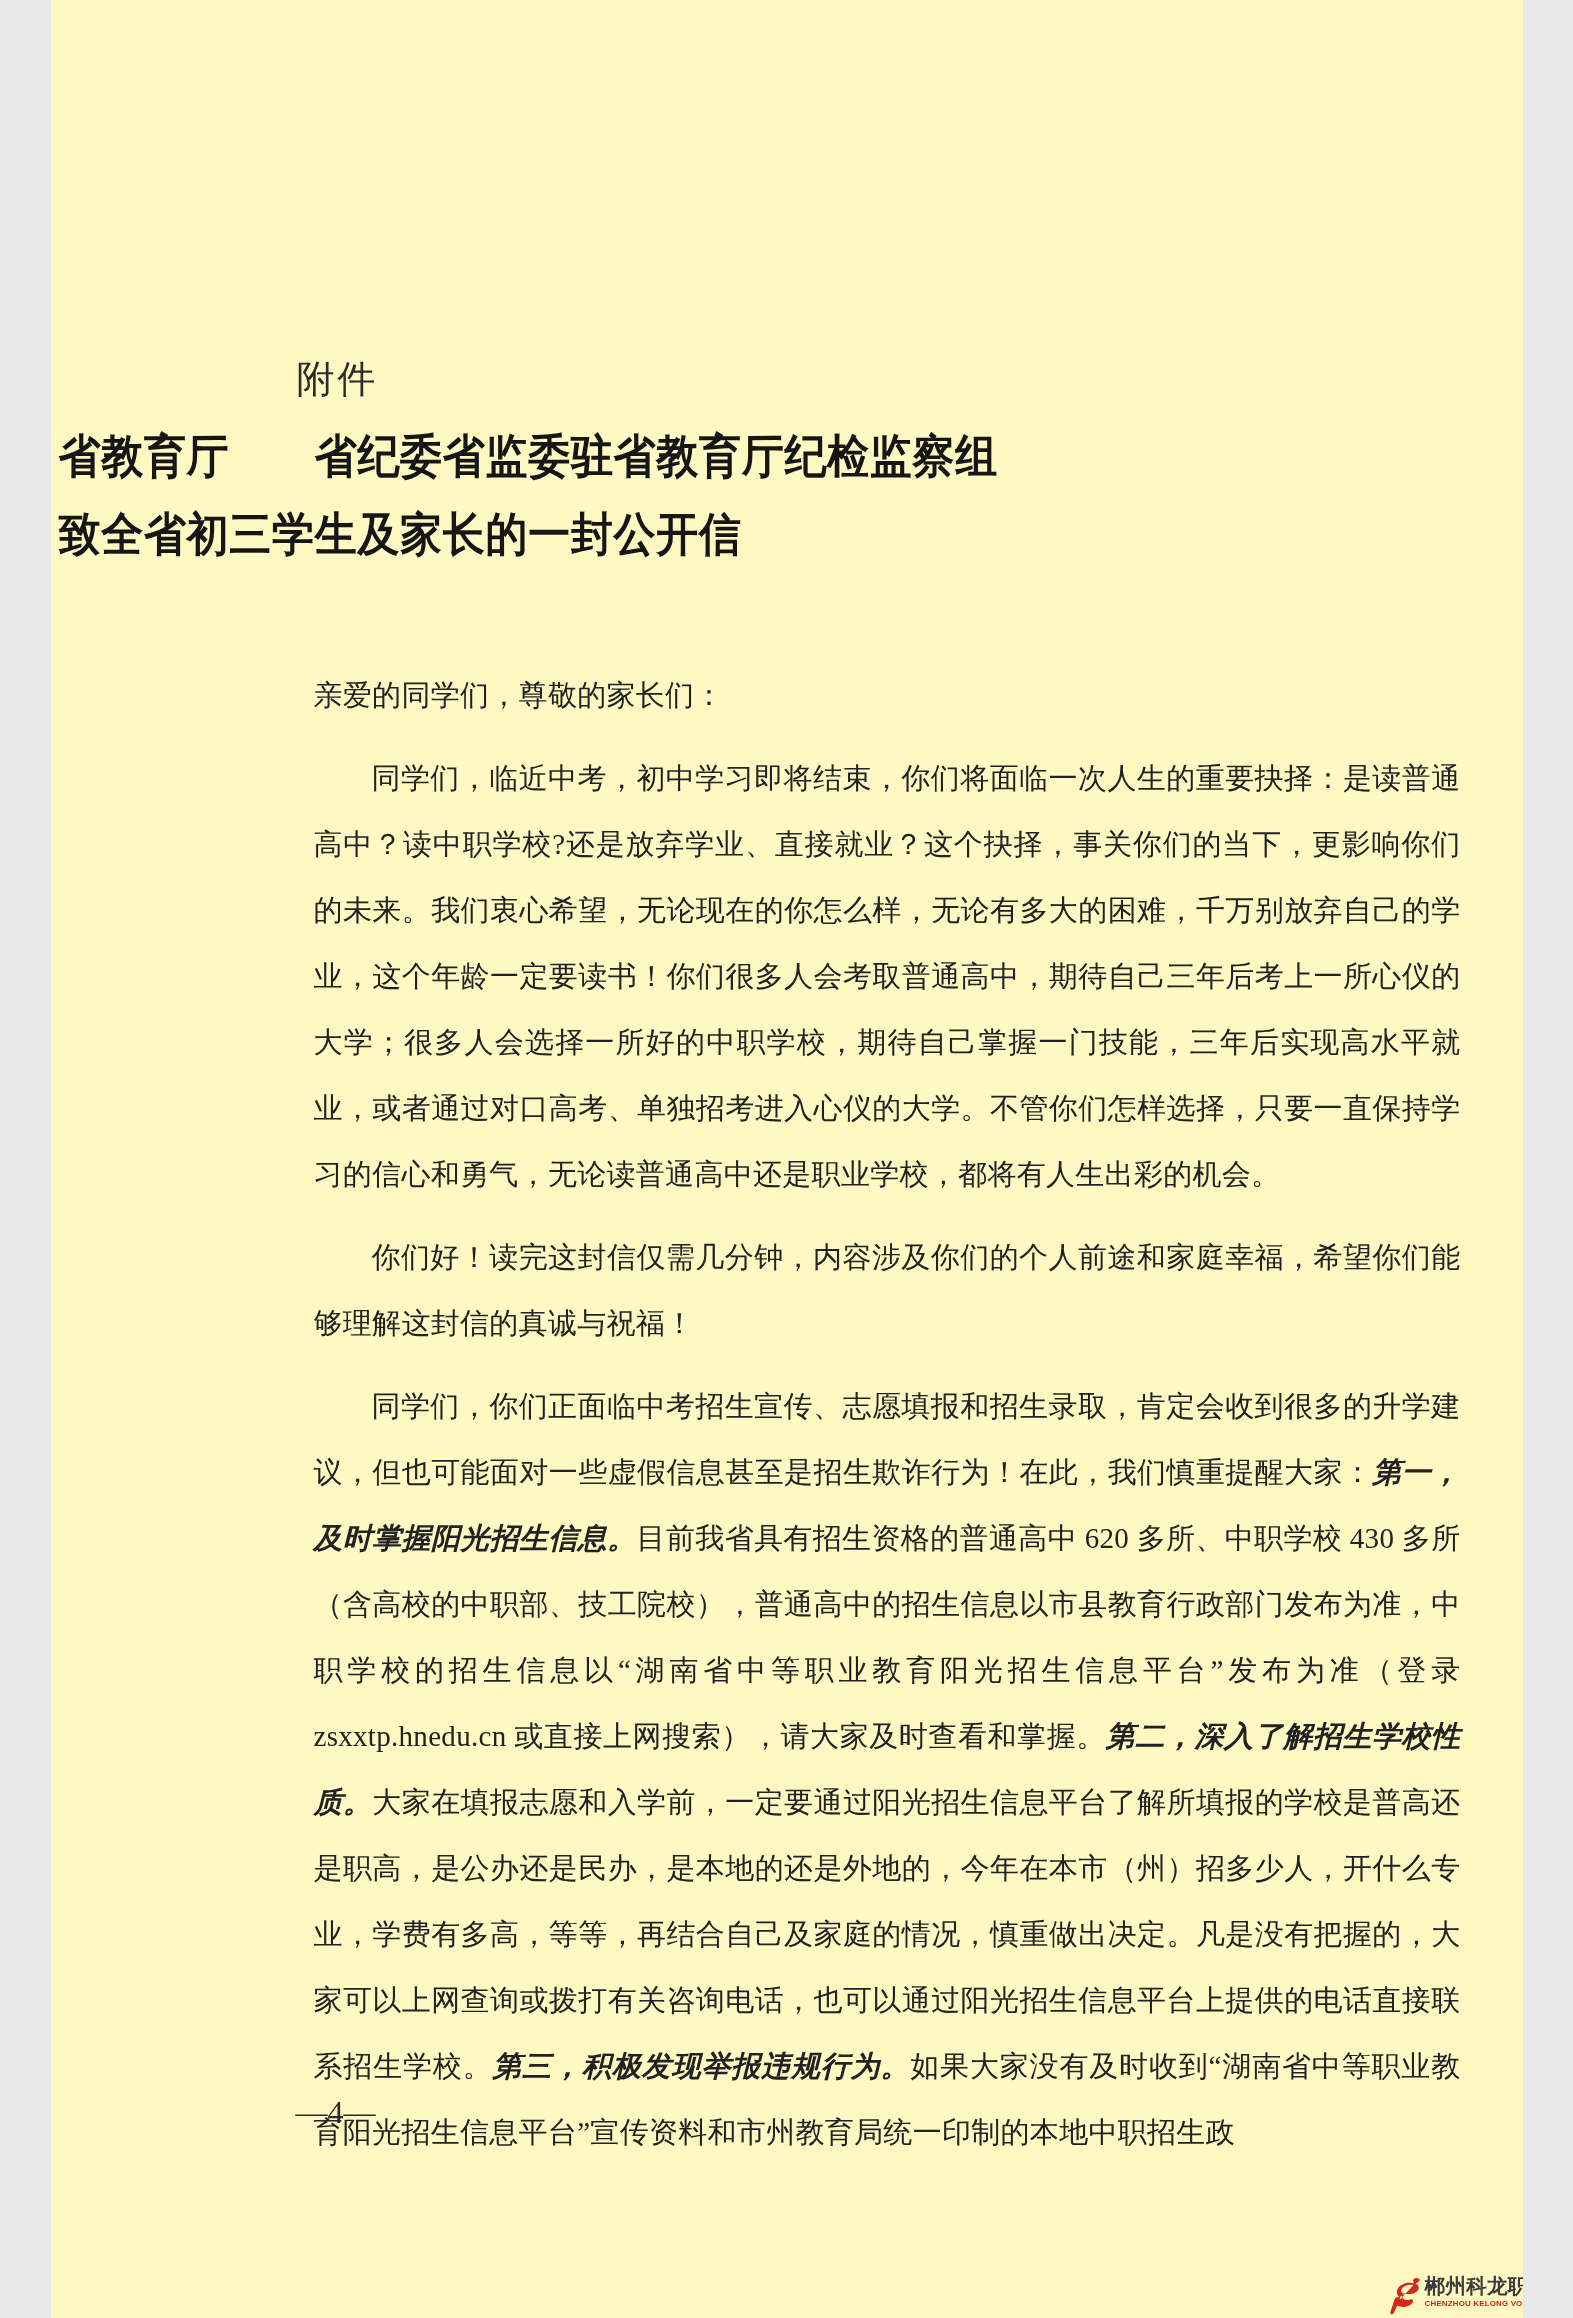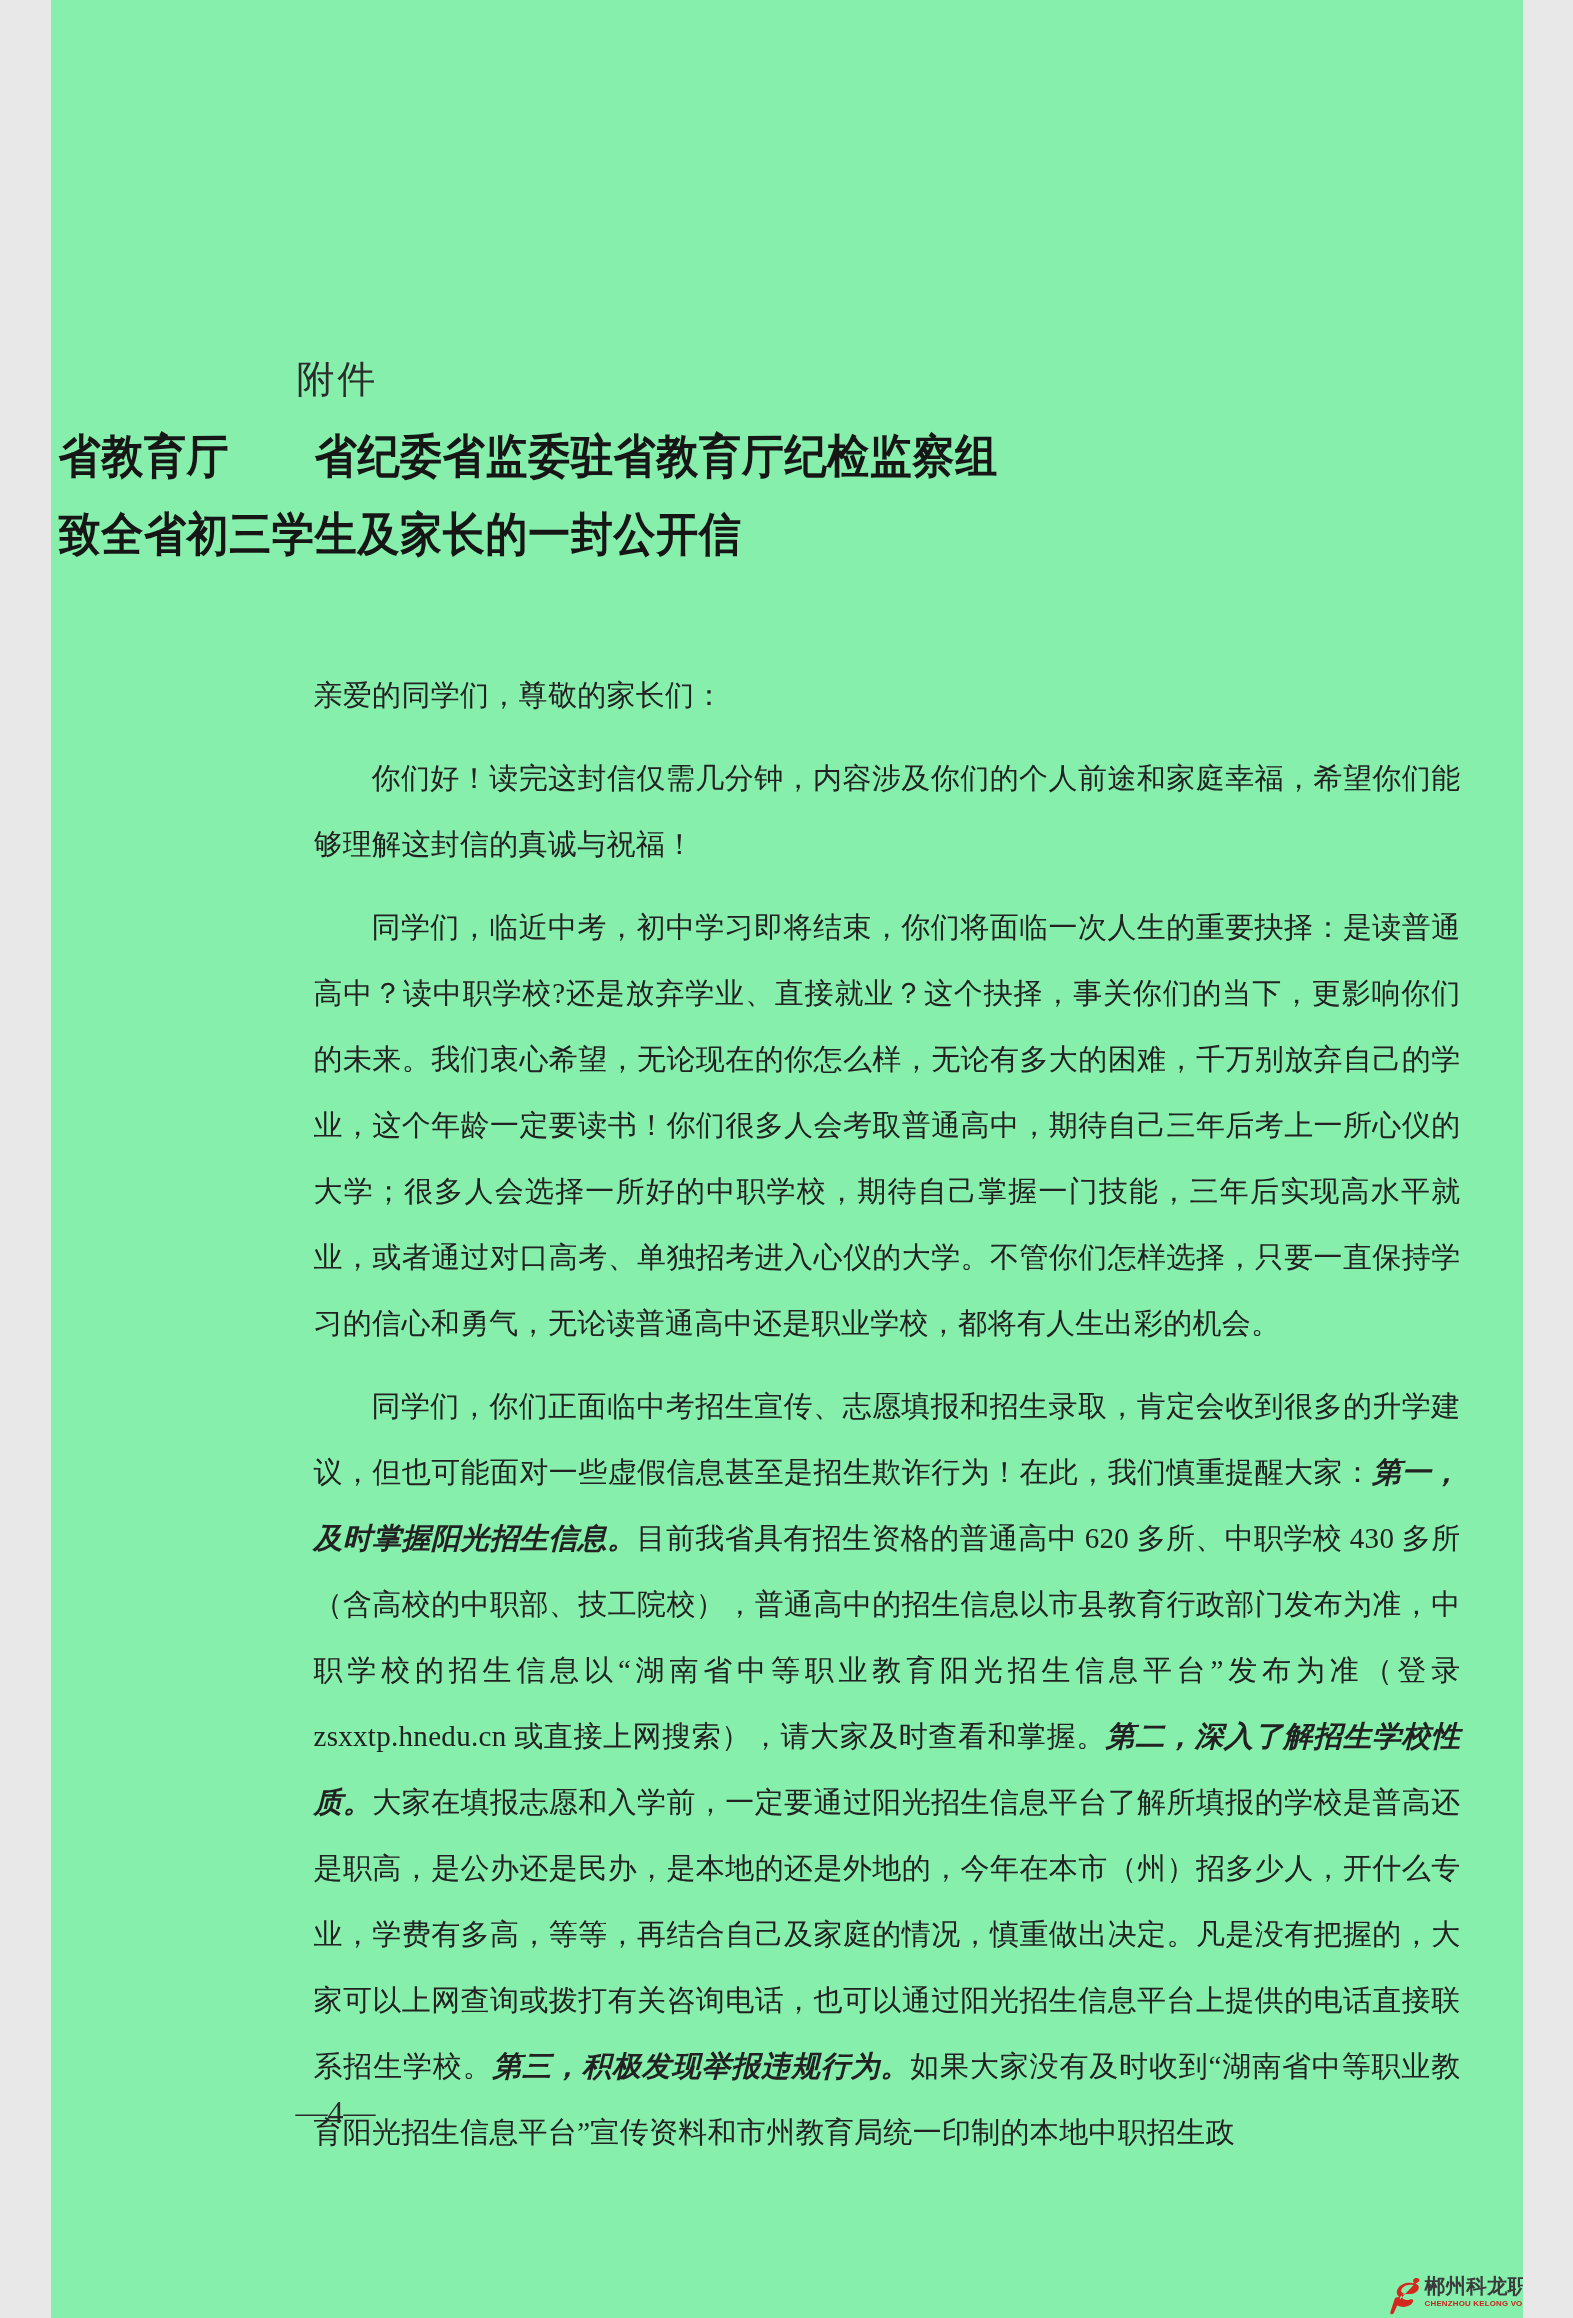--- a/index.html
+++ b/index.html
@@ -1,21 +1,21 @@
 <!DOCTYPE html>
 <html style="font-size:11px"><head>
 <meta charset="utf-8">
 <style>
   html, body { margin: 0; padding: 0; background: #e8e8e8; }
   .page {
     position: relative;
     width: 1472px;
     height: 2319px;
     margin: 0 auto;
-    background: #86efac;
+    background: #fef9c3;
     overflow: hidden;
     font-family: "Liberation Serif", serif;
     color: #262626;
     text-decoration: underline;
   }
 
   
   .attachment {
     position: absolute;
     left: 246px;
@@ -117,22 +117,22 @@
   <div class="attachment">附件</div>
 
   <div class="title-block">
     <div class="title-line">省教育厅　　省纪委省监委驻省教育厅纪检监察组</div>
     <div class="title-line">致全省初三学生及家长的一封公开信</div>
   </div>
 
   <div class="body-text">
     <p class="para">亲爱的同学们，尊敬的家长们：</p>
     <div>
+        <p class="para indent"><span>同学们，临近中考，初中学习即将结束，你们将面临一次人生的重要抉择：是读普通高中？读中职学校?还是放弃学业、直接就业？这个抉择，事关你们的当下，更影响你们的未来。我们衷心希望，无论现在的你怎么样，无论有多大的困难，千万别放弃自己的学业，这个年龄一定要读书！你们很多人会考取普通高中，期待自己三年后考上一所心仪的大学；很多人会选择一所好的中职学校，期待自己掌握一门技能，三年后实现高水平就业，或者通过对口高考、单独招考进入心仪的大学。不管你们怎样选择，只要一直保持学习的信心和勇气，无论读普通高中还是职业学校，都将有人生出彩的机会。</span></p>
         <p class="para indent"><span>你们好！读完这封信仅需几分钟，内容涉及你们的个人前途和家庭幸福，希望你们能够理解这封信的真诚与祝福！</span></p>
-        <p class="para indent"><span>同学们，临近中考，初中学习即将结束，你们将面临一次人生的重要抉择：是读普通高中？读中职学校?还是放弃学业、直接就业？这个抉择，事关你们的当下，更影响你们的未来。我们衷心希望，无论现在的你怎么样，无论有多大的困难，千万别放弃自己的学业，这个年龄一定要读书！你们很多人会考取普通高中，期待自己三年后考上一所心仪的大学；很多人会选择一所好的中职学校，期待自己掌握一门技能，三年后实现高水平就业，或者通过对口高考、单独招考进入心仪的大学。不管你们怎样选择，只要一直保持学习的信心和勇气，无论读普通高中还是职业学校，都将有人生出彩的机会。</span></p>
         <p class="para indent"><span>同学们，你们正面临中考招生宣传、志愿填报和招生录取，肯定会收到很多的升学建议，但也可能面对一些虚假信息甚至是招生欺诈行为！在此，我们慎重提醒大家：</span><span class="em">第一，及时掌握阳光招生信息。</span><span>目前我省具有招生资格的普通高中 620 多所、中职学校 430 多所（含高校的中职部、技工院校），普通高中的招生信息以市县教育行政部门发布为准，中职学校的招生信息以“湖南省中等职业教育阳光招生信息平台”发布为准（登录 zsxxtp.hnedu.cn 或直接上网搜索），请大家及时查看和掌握。</span><span class="em">第二，深入了解招生学校性质。</span><span>大家在填报志愿和入学前，一定要通过阳光招生信息平台了解所填报的学校是普高还是职高，是公办还是民办，是本地的还是外地的，今年在本市（州）招多少人，开什么专业，学费有多高，等等，再结合自己及家庭的情况，慎重做出决定。凡是没有把握的，大家可以上网查询或拨打有关咨询电话，也可以通过阳光招生信息平台上提供的电话直接联系招生学校。</span><span class="em">第三，积极发现举报违规行为。</span><span>如果大家没有及时收到“湖南省中等职业教育阳光招生信息平台”宣传资料和市州教育局统一印制的本地中职招生政</span></p>
       </div>
   </div>
 
   <div class="page-number">—4—</div>
 
   <div class="logo">
     <svg class="logo-mark" viewBox="0 0 100 112" aria-hidden="true">
       <path fill="#d3281e" d="M82 4 C92 1 99 8 94 13 L84 20 C90 21 95 27 93 34 C89 48 72 52 58 50 C48 49 42 52 44 59 C46 67 58 70 68 66 C74 64 79 68 76 74 C70 88 46 92 30 84 L20 106 C16 112 8 110 10 103 L22 66 C24 60 30 58 36 59 C30 54 27 46 30 38 C36 22 58 14 74 18 C78 19 81 16 78 12 C76 9 78 6 82 4 Z M78 24 C64 20 46 26 42 38 C40 46 46 50 56 50 C44 52 36 58 38 66 Z"></path>
       <path fill="#d3281e" d="M86 6 C90 5 93 9 90 11 L80 17 L76 11 Z"></path>

